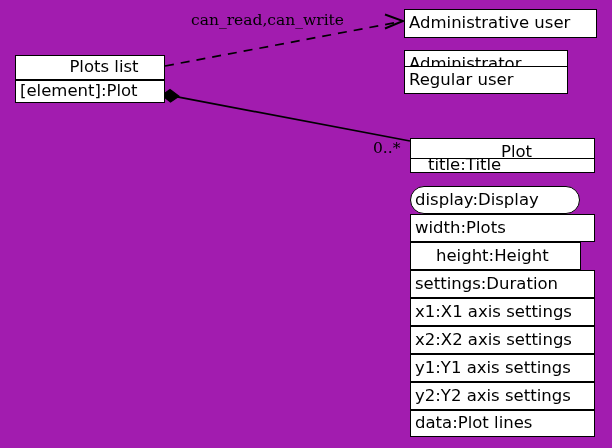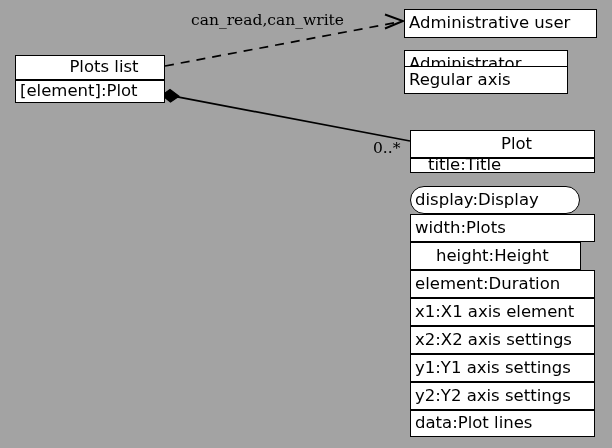--- a/index.html
+++ b/index.html
@@ -4,21 +4,21 @@
 <style>
   html, body {
     margin: 0;
     padding: 0;
     background: #ffffff;
   }
   #canvas {
     position: relative;
     width: 612px;
     height: 448px;
-    background: #a3a3a3;
+    background: #a21caf;
     overflow: hidden;
     font-family: "DejaVu Sans", "Liberation Sans", sans-serif;
   }
 
   
   .uml-box {
     position: absolute;
     box-sizing: border-box;
   }
   .uml-row {
@@ -81,30 +81,30 @@
   <div class="edge-label" style="left:373px; top:141px;">0..*</div>
 
   <div class="uml-box">
     <div class="uml-row center" style="left:15px; top:55px; width:150px; height:25px;">Plots list</div>
     <div class="uml-row left" style="left:15px; top:79.5px; width:150px; height:23.5px;">[element]:Plot</div>
   </div>
 
   <div class="uml-box">
     <div class="uml-row left" style="left:404px; top:9px; width:193px; height:29px;">Administrative user</div>
     <div class="uml-row left" style="left:404px; top:37.5px; width:164px; height:28.5px;margin-top:12px;">Administrator</div>
-    <div class="uml-row left" style="left:404px; top:65.5px; width:164px; height:28.5px;">Regular axis</div>
+    <div class="uml-row left" style="left:404px; top:65.5px; width:164px; height:28.5px;">Regular user</div>
   </div>
 
   <div class="uml-box">
-    <div class="uml-row center" style="left:410px; top:130px; width:185px; height:28px;">Plot</div>
+    <div class="uml-row center" style="left:410px; top:138px; width:185px; height:28px;">Plot</div>
     <div class="uml-row left" style="left:410px; top:157.5px; width:185px; height:15px;padding-left:17px;">title:Title</div>
     <div class="uml-row left" style="left:410px; top:185.5px; width:170px; height:28.5px;border-radius:14px;">display:Display</div>
     <div class="uml-row left" style="left:410px; top:213.5px; width:185px; height:28.5px;">width:Plots</div>
     <div class="uml-row left" style="left:410px; top:241.5px; width:171px; height:28.5px;padding-left:25px;">height:Height</div>
-    <div class="uml-row left" style="left:410px; top:269.5px; width:185px; height:28.5px;">element:Duration</div>
-    <div class="uml-row left" style="left:410px; top:297.5px; width:185px; height:28.5px;">x1:X1 axis element</div>
+    <div class="uml-row left" style="left:410px; top:269.5px; width:185px; height:28.5px;">settings:Duration</div>
+    <div class="uml-row left" style="left:410px; top:297.5px; width:185px; height:28.5px;">x1:X1 axis settings</div>
     <div class="uml-row left" style="left:410px; top:325.5px; width:185px; height:28.5px;">x2:X2 axis settings</div>
     <div class="uml-row left" style="left:410px; top:353.5px; width:185px; height:28.5px;">y1:Y1 axis settings</div>
     <div class="uml-row left" style="left:410px; top:381.5px; width:185px; height:28.5px;">y2:Y2 axis settings</div>
     <div class="uml-row left" style="left:410px; top:409.5px; width:185px; height:27px;">data:Plot lines</div>
   </div>
 
 </div>
 
 </body></html>

